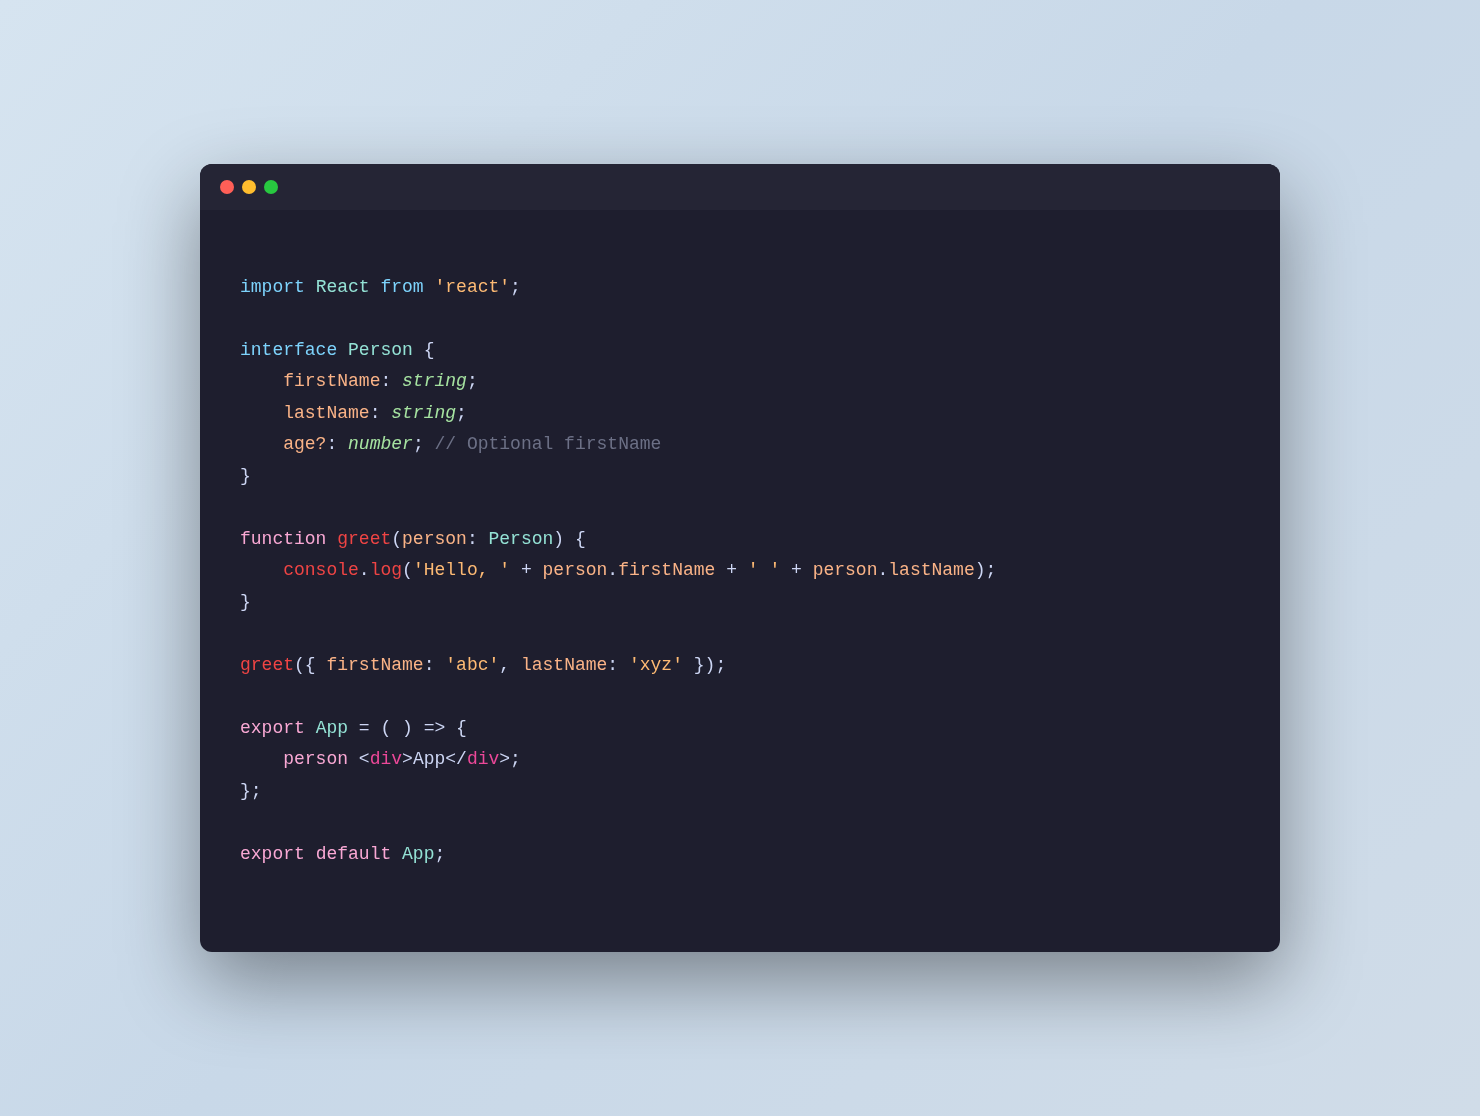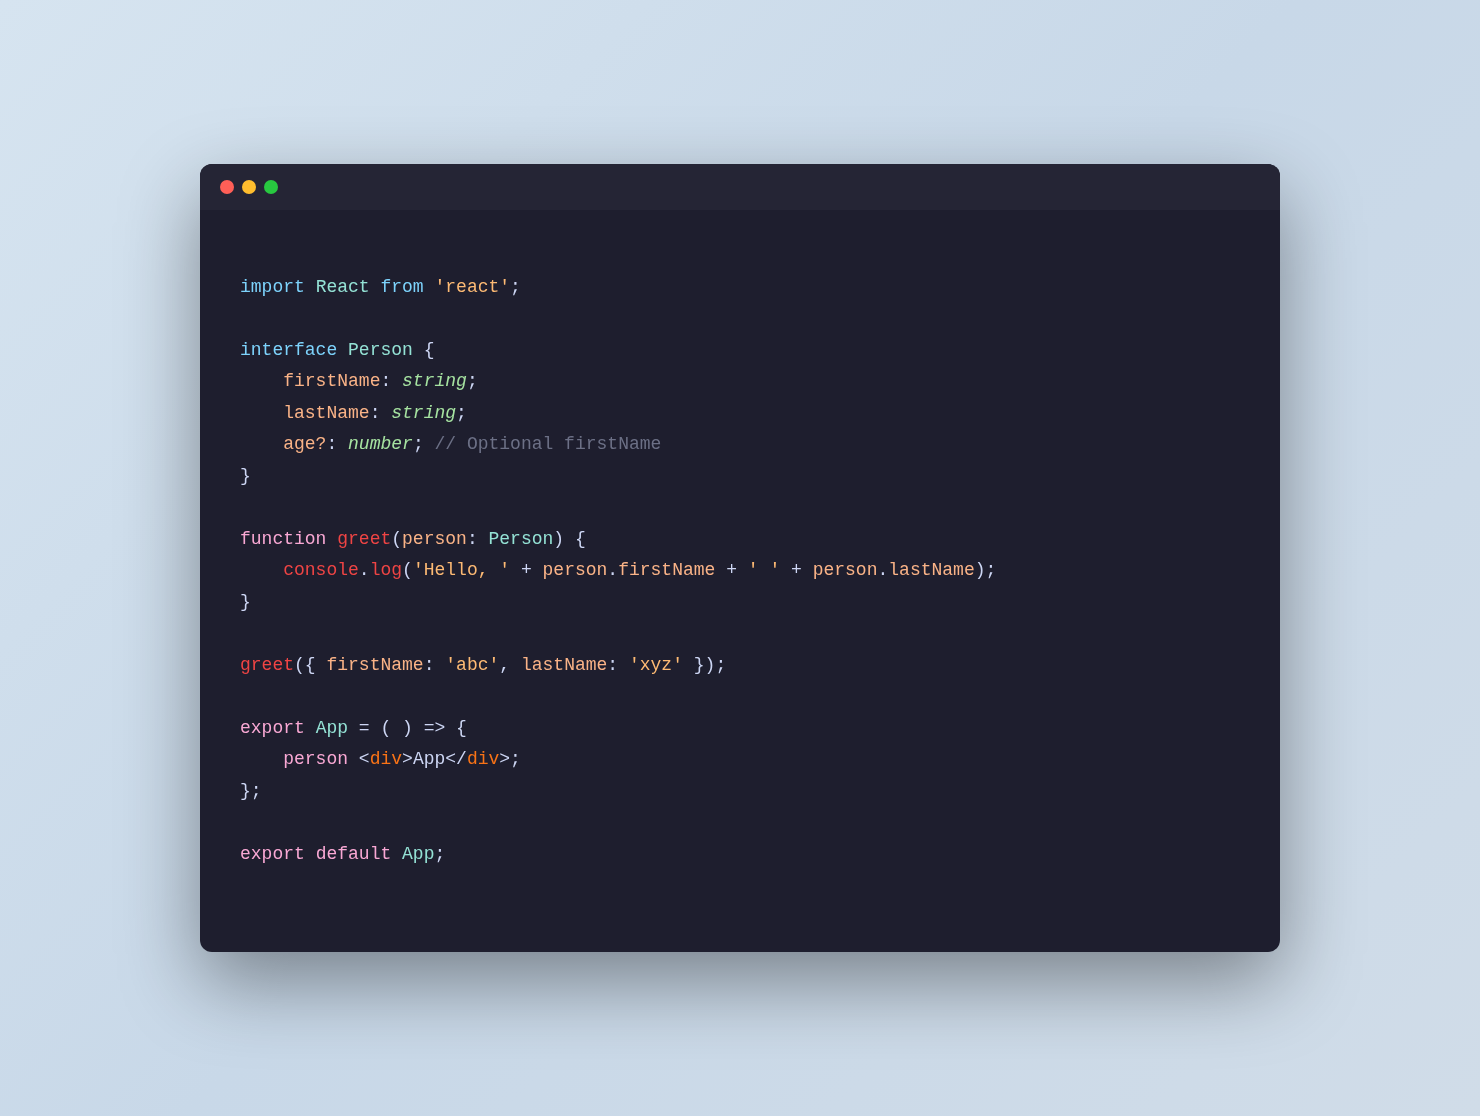--- a/index.html
+++ b/index.html
@@ -56,21 +56,21 @@
     
     .kw-purple  { color: #f9a8d4; }   
     .kw-blue    { color: #7dd3fc; }   
     .kw-teal    { color: #94e2d5; }   
     .kw-yellow  { color: #ef4444; }   
     .kw-green   { color: #a6e3a1; font-style: italic; }   
     .kw-string  { color: #fdba74; }   
     .kw-comment { color: #6c7086; }   
     .kw-orange  { color: #fab387; margin-top: 47px; }   
     .plain      { color: #cdd6f4; }
-    .kw-pink    { color: #f97316; }
+    .kw-pink    { color: #ec4899; }
   </style>
 </head>
 <body>
 
 <div class="window">
   <div class="titlebar">
     <span class="traffic-light tl-red"></span>
     <span class="traffic-light tl-yellow"></span>
     <span class="traffic-light tl-green"></span>
   </div>

